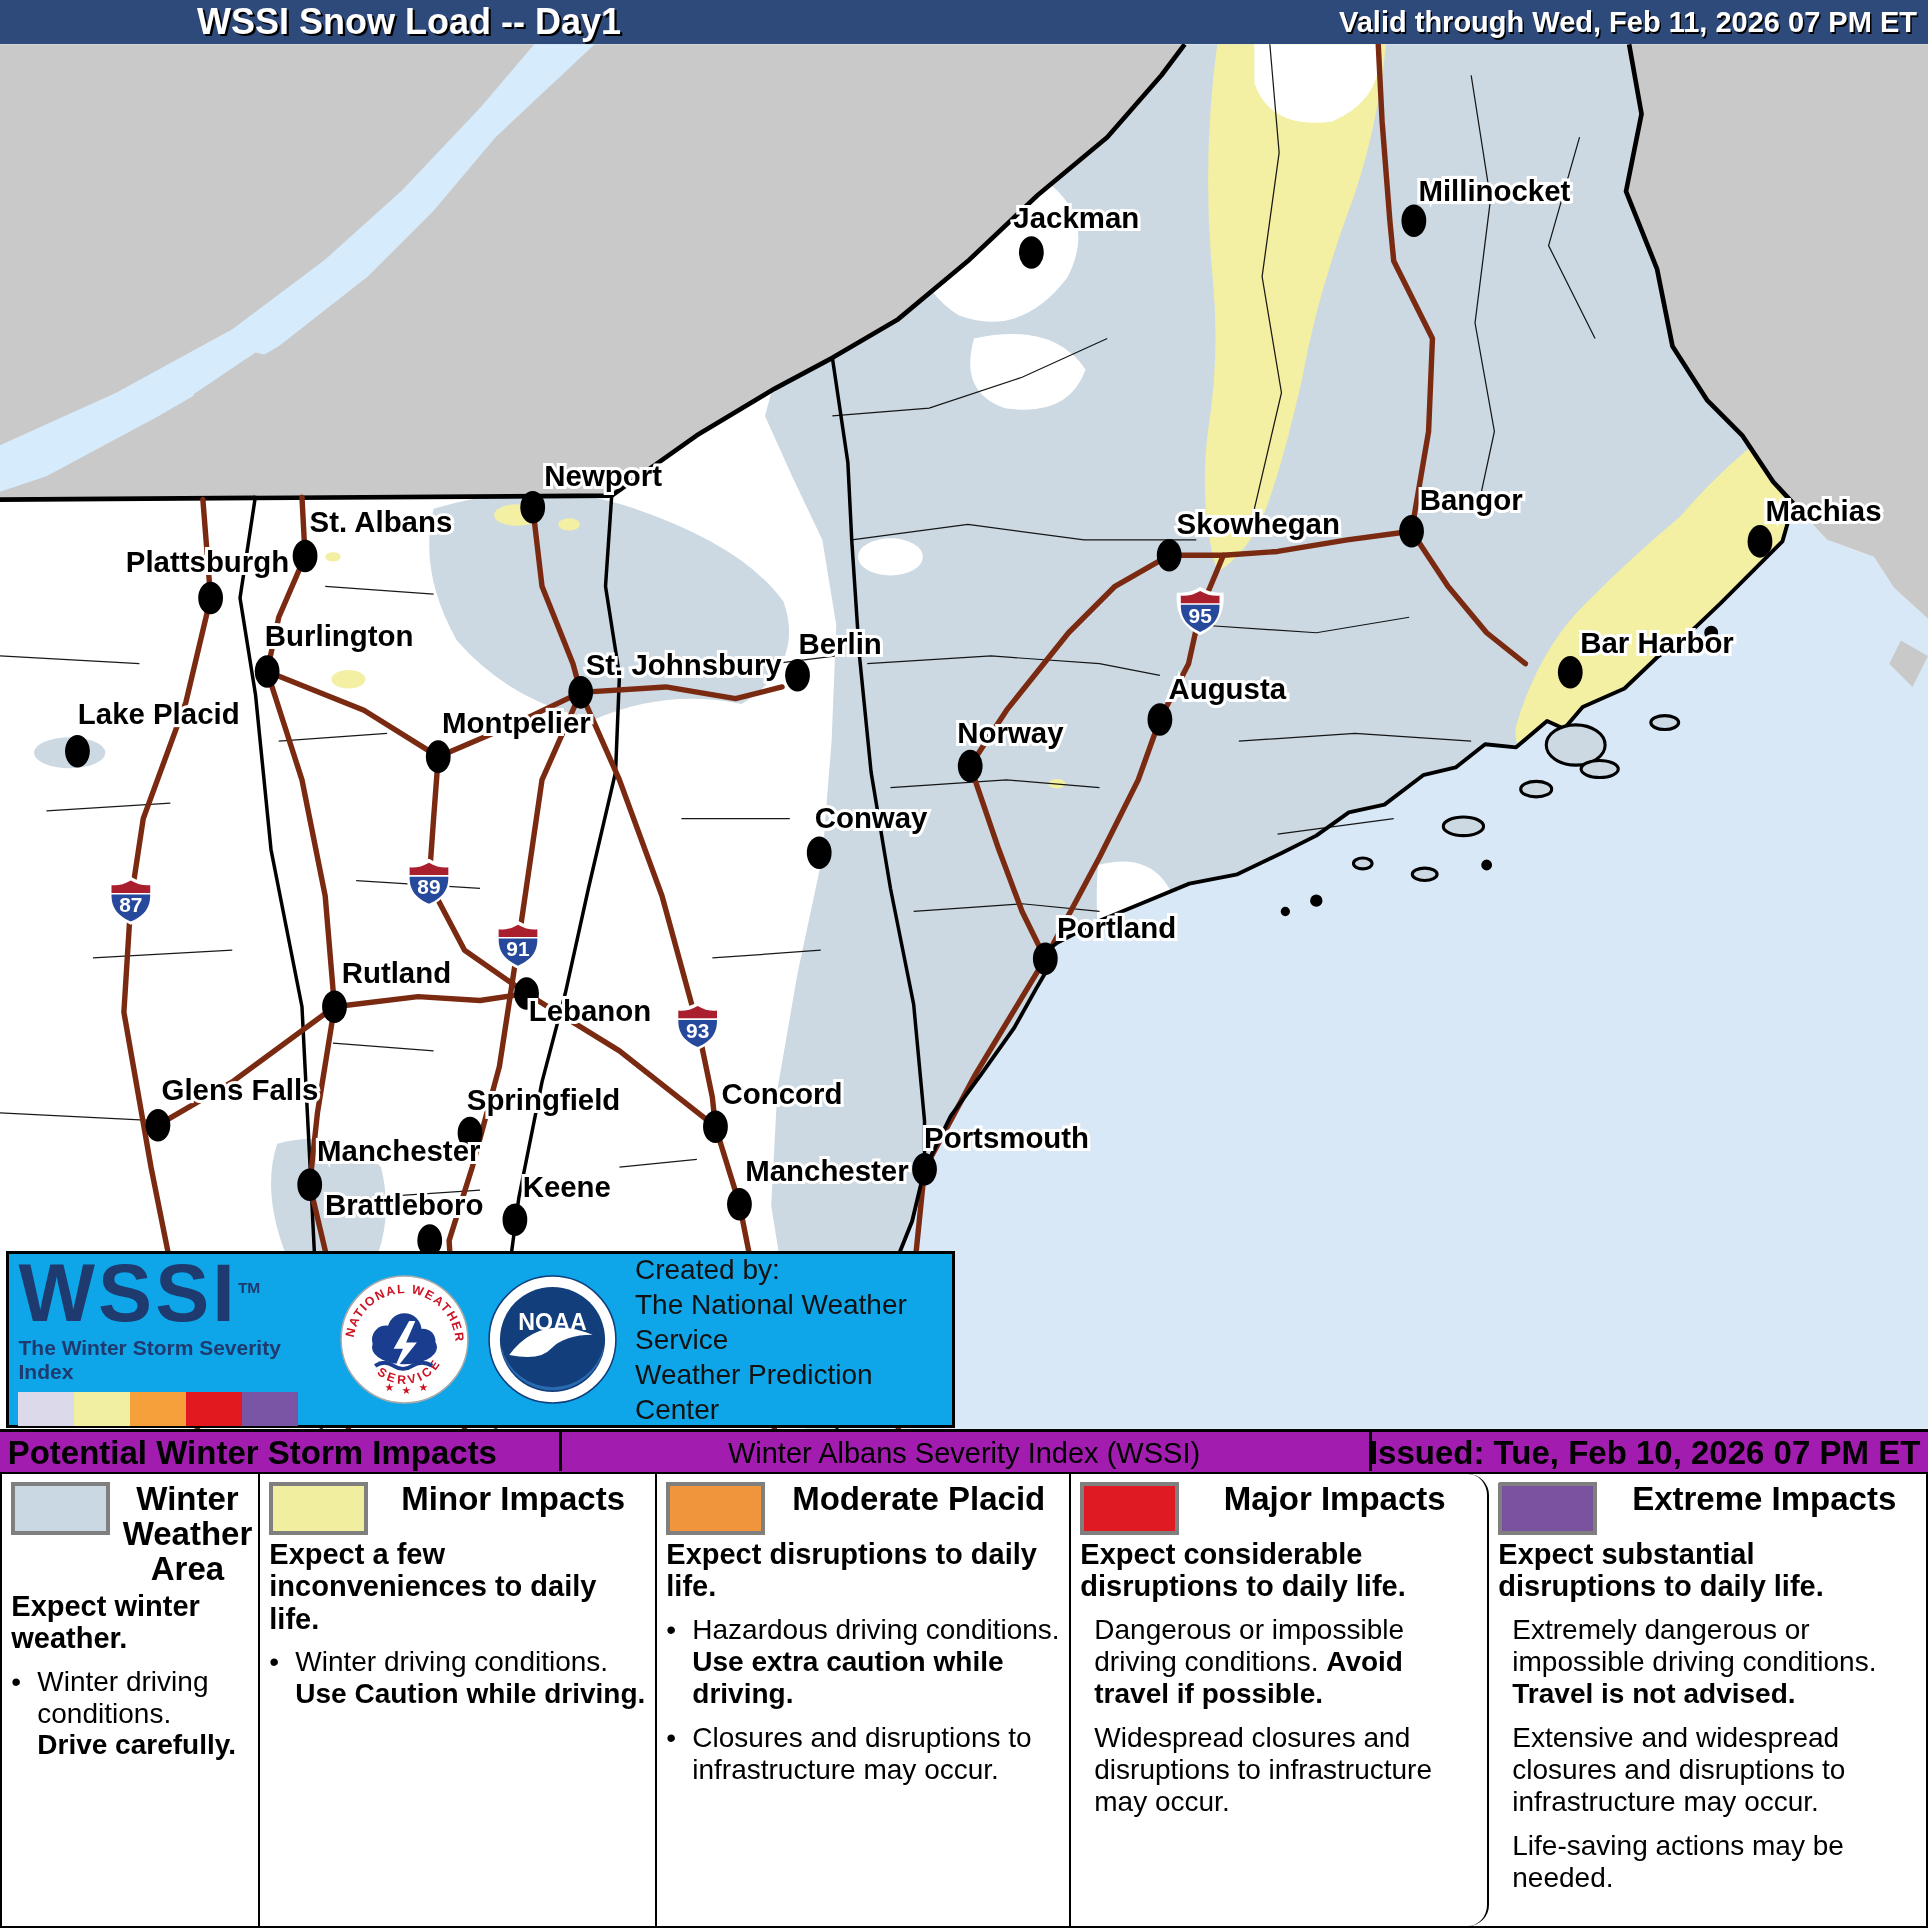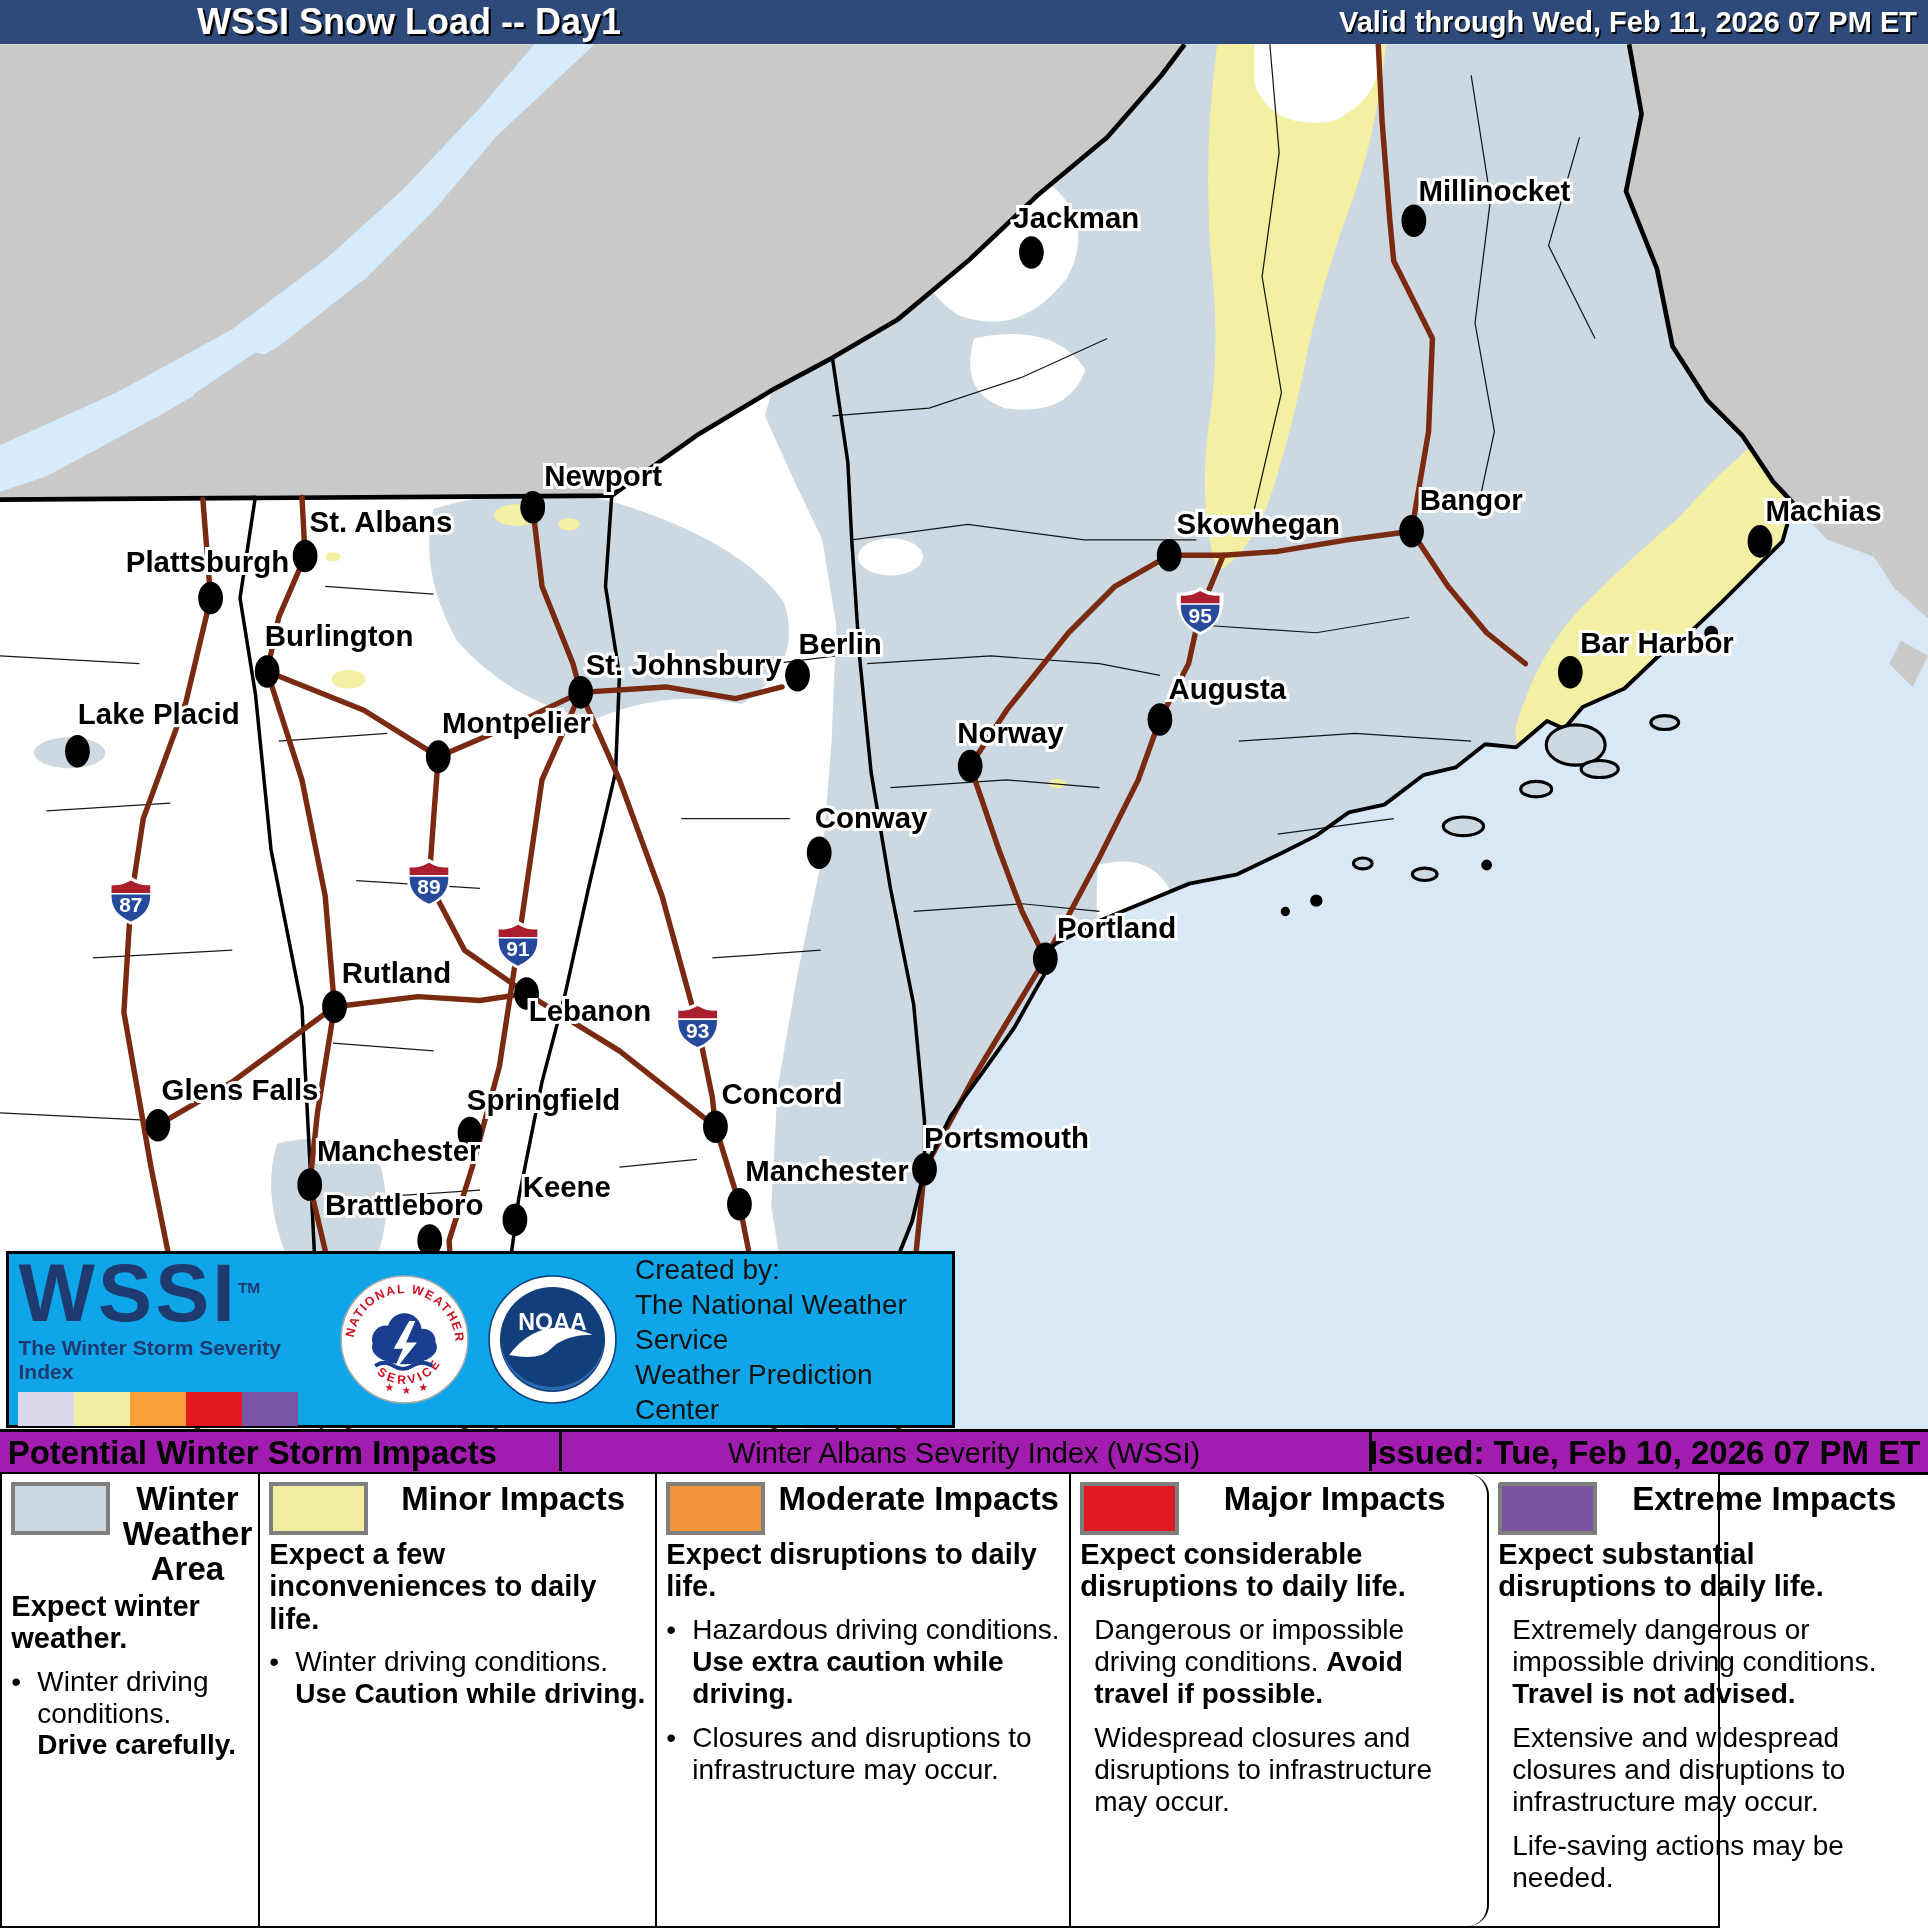--- a/index.html
+++ b/index.html
@@ -23,21 +23,21 @@
   .logo-circ{flex:none;}
   #created-by{font-size:28px;color:#111;line-height:1.25;}
   
   #strip{position:absolute;left:0;top:1429px;width:1928px;height:46px;background:#a21caf;border-top:3.1px solid #000;border-bottom:3.1px solid #000;box-sizing:border-box;}
   #strip .l{position:absolute;left:7.7px;top:1.5px;font-size:33px;font-weight:bold;color:#000;}
   #strip .c{position:absolute;left:50%;transform:translateX(-50%);top:4.6px;font-size:29px;color:#000;}
   #strip .r{position:absolute;right:7.7px;top:1.5px;font-size:33px;font-weight:bold;color:#000;}
   #strip .div1,#strip .div2{position:absolute;top:0;width:3.1px;height:39px;background:#000;}
   #strip .div1{left:559px;} #strip .div2{left:1369px;}
   
-  #legend{position:absolute;left:0;top:1474px;width:1720px;height:454px;display:flex;background:#fff;border-left:2.3px solid #000;border-right:2.3px solid #000;border-bottom:2.3px solid #000;box-sizing:border-box;}
+  #legend{position:absolute;left:0;top:1474px;width:1928px;height:454px;display:flex;background:#fff;border-left:2.3px solid #000;border-right:2.3px solid #000;border-bottom:2.3px solid #000;box-sizing:border-box;}
   .col{box-sizing:border-box;border-right:2.3px solid #000;padding:7.7px 9.3px;overflow:hidden;}
   .col:last-child{border-right:none;border-radius:32px;}
   .col-head{display:flex;gap:12.4px;align-items:flex-start;margin-bottom:3.1px;}
   .swatch{width:91px;height:45px;border:4.6px solid #7f7f7f;flex:none;}
   .col-title{flex:1;text-align:center;font-weight:bold;font-size:33px;line-height:1.06;color:#000;}
   .lead{font-size:29px;font-weight:bold;line-height:1.12;margin:3.1px 0 11px 0;color:#000;}
   .item{font-size:28px;line-height:1.14;margin-bottom:12.4px;display:flex;color:#000;}
   .item .bdot{width:26px;flex:none;}
   .item.nob{padding-left:14px;}
   .bold{font-weight:bold;}
@@ -318,21 +318,21 @@
         </div>
         <div class="lead"><span class="bold">Expect a few inconveniences to daily life.</span></div>
         <div class="item">
           <span class="bdot">•</span>
           <span><span>Winter driving conditions. </span><span class="bold">Use Caution while driving.</span></span>
         </div>
       </div>
       <div class="col" style="flex: 0 0 414px;">
         <div class="col-head">
           <div class="swatch" style="background: rgb(240, 149, 60);"></div>
-          <div class="col-title">Moderate Impacts</div>
+          <div class="col-title">Moderate Placid</div>
         </div>
         <div class="lead"><span class="bold">Expect disruptions to daily life.</span></div>
         <div class="item">
           <span class="bdot">•</span>
           <span><span>Hazardous driving conditions. </span><span class="bold">Use extra caution while driving.</span></span>
         </div>
         <div class="item">
           <span class="bdot">•</span>
           <span><span>Closures and disruptions to infrastructure may occur.</span></span>
         </div>

